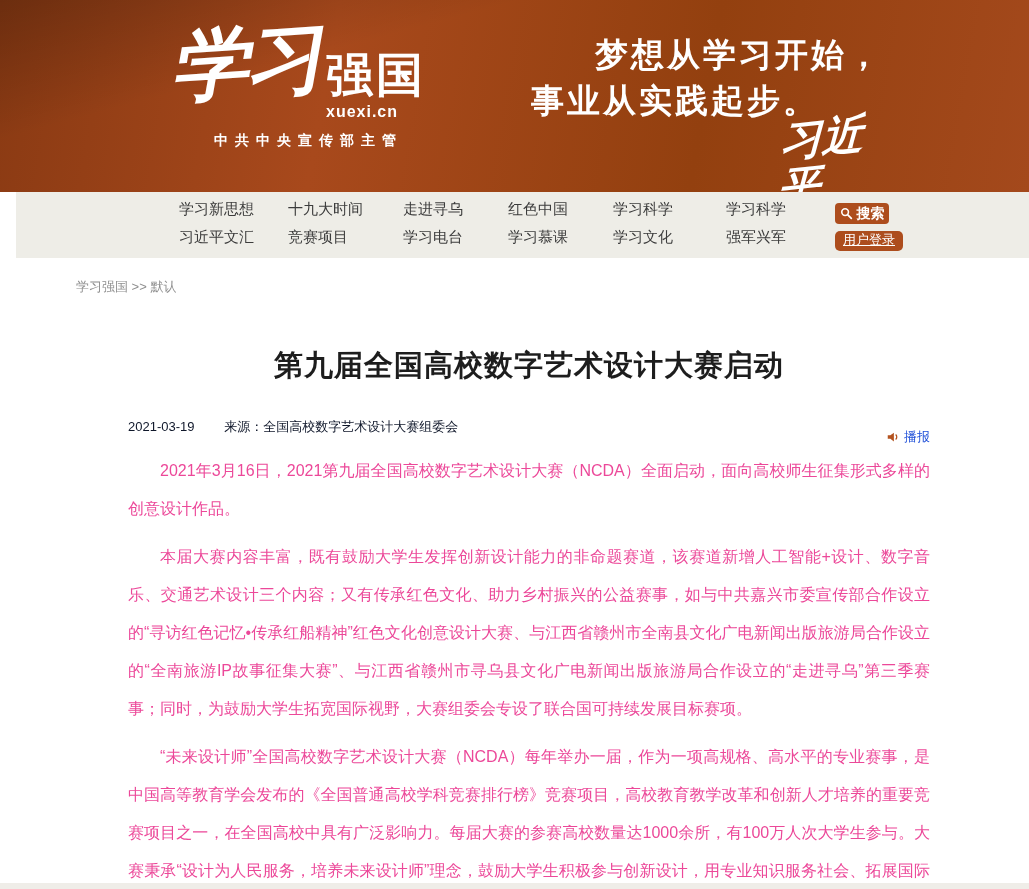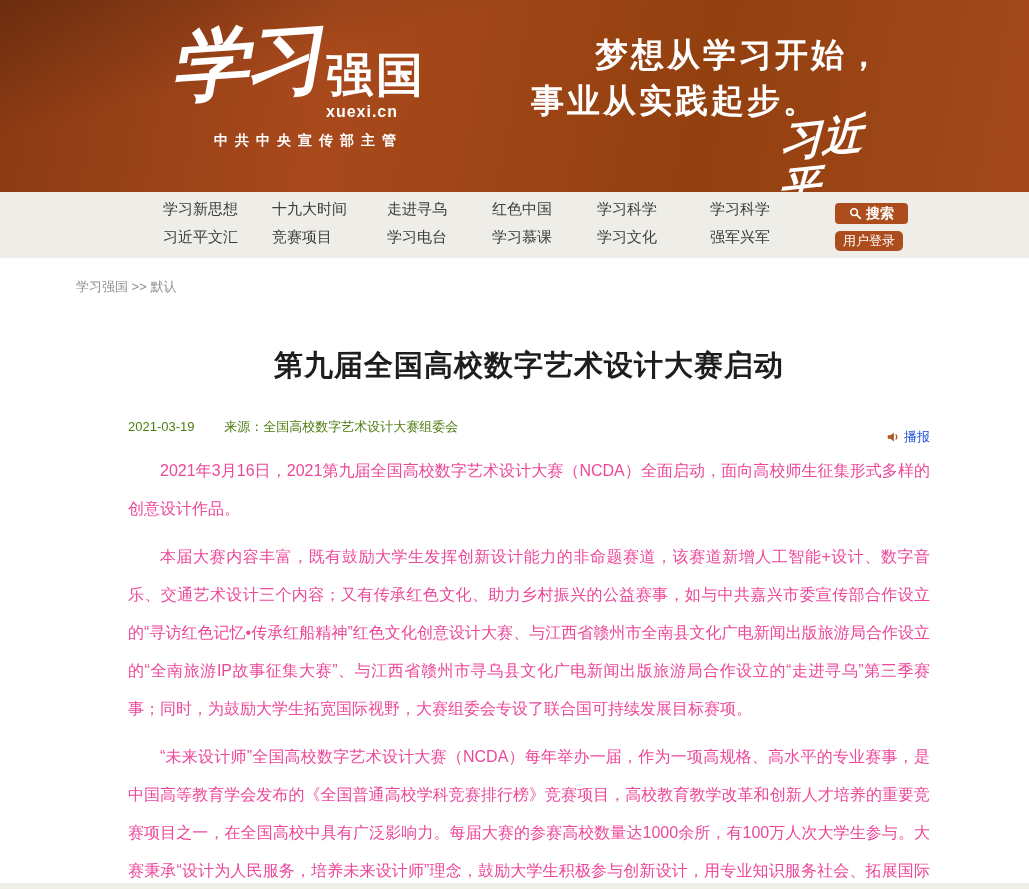--- a/index.html
+++ b/index.html
@@ -78,60 +78,62 @@
     font-size: 42px;
     letter-spacing: 0;
     transform: rotate(-6deg) skewX(-8deg);
   }
 
   
   .navbar {
     position: relative;
     height: 66px;
     background: #eeede7;
+    margin-left: 16px;
   }
   .nav-grid {
     position: absolute;
     left: 163px;
     top: 8px;
     display: grid;
     grid-template-columns: 109px 115px 105px 105px 113px 120px;
     row-gap: 9px;
   }
   .nav-item {
     font-size: 15px;
     color: #3c3c3c;
     text-decoration: none;
     cursor: pointer;
     white-space: nowrap;
   }
   .nav-buttons { position: absolute; right: 123px; top: 11px; width: 71px; }
   .search-btn {
-    width: 73px; height: 21px;
+    width: 54px; height: 21px;
     border: none;
     border-radius: 4px;
     background: #ad4d1d;
     color: #ffffff;
     font-size: 14px;
     font-weight: bold;
     display: flex; align-items: center; justify-content: center; gap: 4px;
     cursor: pointer;
     font-family: inherit;
   }
   .login-btn {
     margin-top: 7px;
     width: 68px; height: 20px;
     border: none;
     border-radius: 5px;
     background: #ad4d1d;
     color: #ffffff;
     font-size: 13px;
-    display: flex; align-items: center; justify-content: center;
+    display: flex; justify-content: center;
     cursor: pointer;
     font-family: inherit;
+    text-decoration: underline;
   }
 
   
   .breadcrumb {
     margin: 20px 0 0 76px;
     font-size: 13px;
     color: #8f8f8f;
     cursor: pointer;
   }
 
@@ -147,21 +149,21 @@
     font-weight: 700;
     color: #1d1d1d;
     letter-spacing: 1px;
   }
   .meta {
     margin-top: 32px;
     display: flex;
     justify-content: space-between;
     align-items: flex-end;
   }
-  .meta-left { font-size: 13px; color: #4d7c0f; }
+  .meta-left { font-size: 13px; color: #0f172a; }
   .meta-left .source { margin-left: 26px; }
   .broadcast {
     border: none;
     background: transparent;
     color: #1d4ed8;
     font-size: 13px;
     display: inline-flex; align-items: center; gap: 4px;
     cursor: pointer;
     transform: translateY(10px);
     font-family: inherit;

